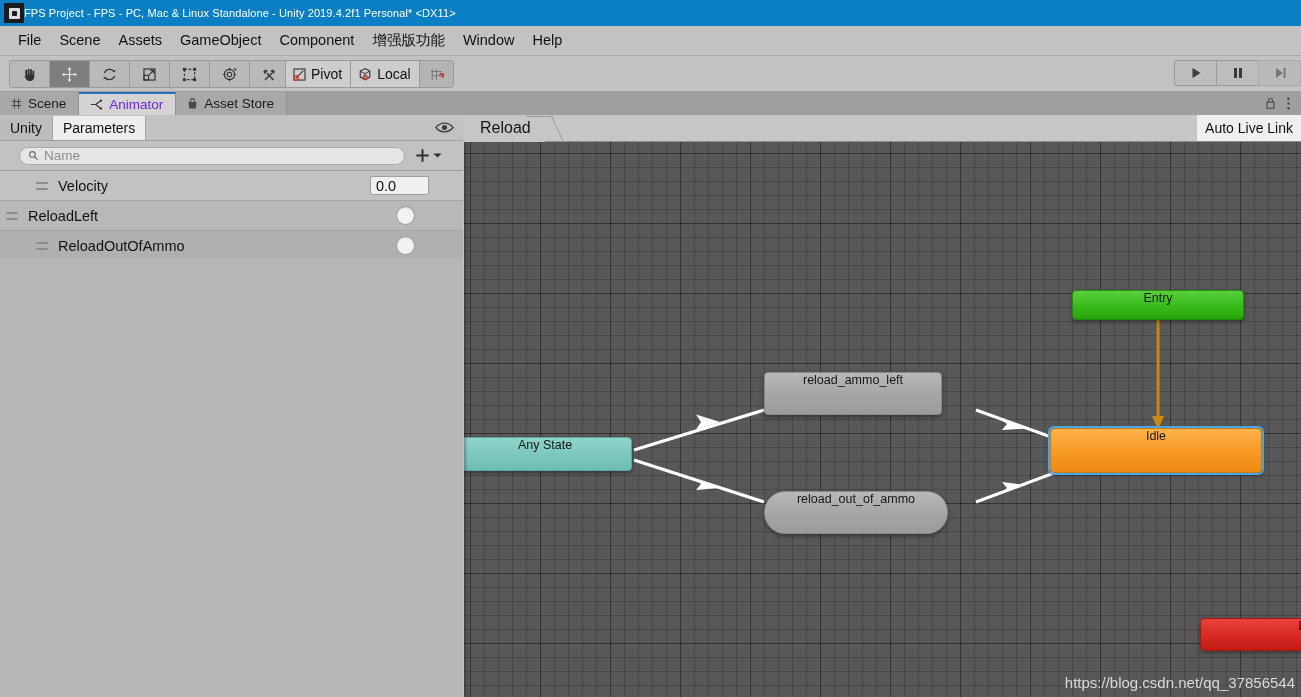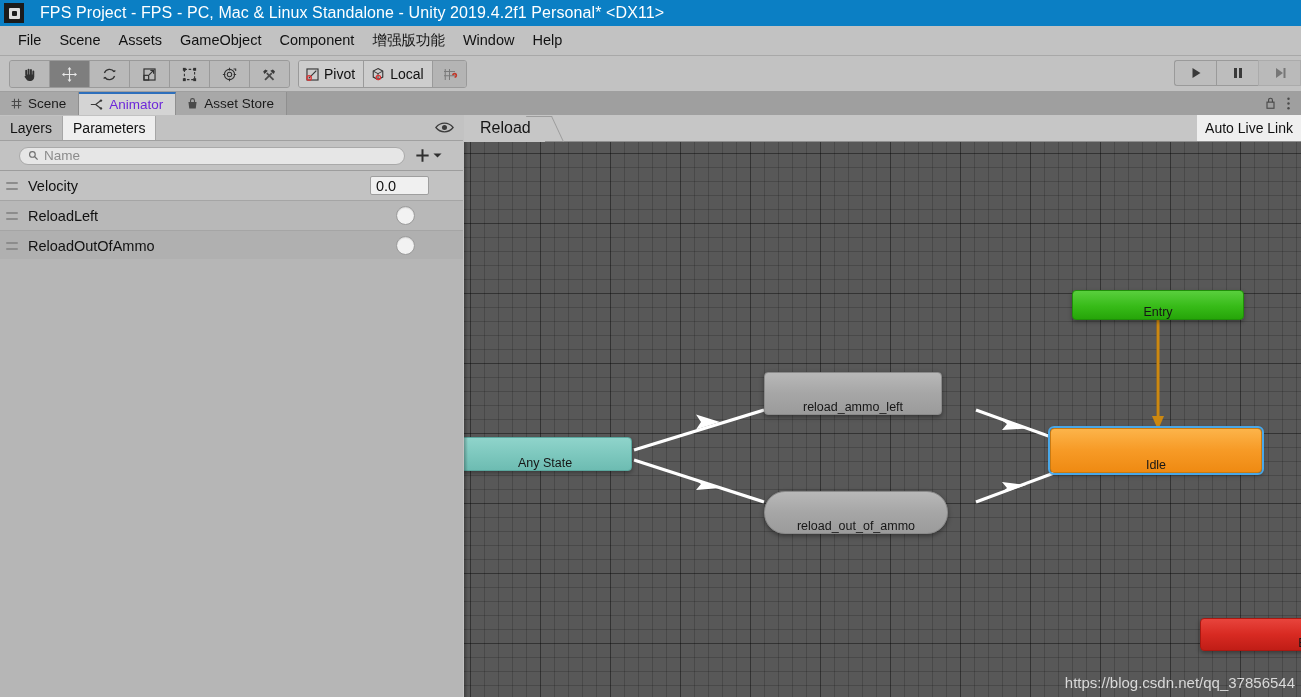--- a/index.html
+++ b/index.html
@@ -48,23 +48,23 @@
   }
   .title-logo .cube:after {
     content: "";
     position: absolute;
     left: 3px; top: 3px;
     width: 5px; height: 5px;
     background: #1b1b1b;
     border-radius: 1px;
   }
   .title-text {
-    margin-left: 16px;
+    margin-left: 0;
     white-space: nowrap;
-    font-size: 16px;
+    font-size: 11px;
     letter-spacing: 0.1px;
   }
 
   
   .menubar {
     position: absolute;
     left: 0; top: 26px;
     width: 1301px; height: 29px;
     background: #c2c2c2;
     display: flex;
@@ -260,21 +260,21 @@
   .param-row {
     position: absolute;
     left: 0;
     width: 463px;
     height: 30px;
     display: flex;
     align-items: center;
     border-bottom: 1px solid #a5a5a5;
     box-sizing: border-box;
   }
-  .param-row.odd { background: #c2c2c2; }
+  .param-row.odd { background: #c2c2c2; padding-left: 30px; }
   .param-row.even { background: #b8b8b8; }
   .param-handle {
     width: 12px; height: 8px;
     margin-left: 6px;
     display: flex; flex-direction: column; justify-content: space-between;
   }
   .param-handle i { display: block; height: 2px; background: #8c8c8c; border-radius: 1px; }
   .param-name {
     margin-left: 10px;
     font-size: 14.5px;
@@ -390,21 +390,21 @@
     left: 0; top: 0;
     width: 837px; height: 555px;
     z-index: 2;
     pointer-events: none;
   }
 
   .node {
     position: absolute;
     z-index: 3;
     display: flex;
-    align-items: flex-end;
+    align-items: flex-start;
     justify-content: center;
     font-size: 12.5px;
     color: #161616;
     border-radius: 4px;
     box-sizing: border-box;
     cursor: default;
     text-align: center;
   }
   .node-anystate {
     background: linear-gradient(to bottom, #8fd4cb 0%, #7cc7bd 55%, #6dbcb2 100%);
@@ -522,21 +522,21 @@
       <div class="tool-btn">
         <svg width="17" height="17" viewBox="0 0 20 20">
           <path d="M4 15.5l8-8 1.5 1.5-8 8z" fill="#4a4a4a"></path>
           <path d="M11 5.5l3-1.5 2.5 2.5-1.5 3-2-2z" fill="#3a3a3a"></path>
           <path d="M15.5 15.5l-8-8L6 9l8 8z" fill="#4a4a4a"></path>
           <path d="M8 5.5L5 4 2.6 6.5l1.4 3 2-2z" fill="#3a3a3a"></path>
         </svg>
       </div>
     </div>
 
-    <div class="pivot-group" style="left:298px;">
+    <div class="pivot-group" style="left:285px;">
       <div class="pivot-btn">
         <svg width="17" height="17" viewBox="0 0 20 20">
           <rect x="3.5" y="3.5" width="13" height="13" fill="none" stroke="#333" stroke-width="1.3"></rect>
           <path d="M5.5 14.5l9-9" stroke="#333" stroke-width="1.3"></path>
           <circle cx="6" cy="14" r="2.6" fill="none" stroke="#d33" stroke-width="1.5"></circle>
         </svg>
         <span>Pivot</span>
       </div>
       <div class="pivot-btn">
         <svg width="18" height="17" viewBox="0 0 20 20">
@@ -610,21 +610,21 @@
         <circle cx="2.5" cy="3" r="1.3" fill="#4a4a4a"></circle>
         <circle cx="2.5" cy="8" r="1.3" fill="#4a4a4a"></circle>
         <circle cx="2.5" cy="13" r="1.3" fill="#4a4a4a"></circle>
       </svg>
     </div>
   </div>
 
   <div class="params-panel">
 
     <div class="params-tabrow">
-      <div class="subtab">Layers</div>
+      <div class="subtab">Unity</div>
       <div class="subtab active">Parameters</div>
       <div class="eye-wrap">
         <svg width="19" height="13" viewBox="0 0 22 14">
           <path d="M1 7s4-5 10-5 10 5 10 5-4 5-10 5S1 7 1 7z" fill="none" stroke="#3c3c3c" stroke-width="1.4"></path>
           <circle cx="11" cy="7" r="2.9" fill="#3c3c3c"></circle>
         </svg>
       </div>
     </div>
 
     <div class="search-row">

